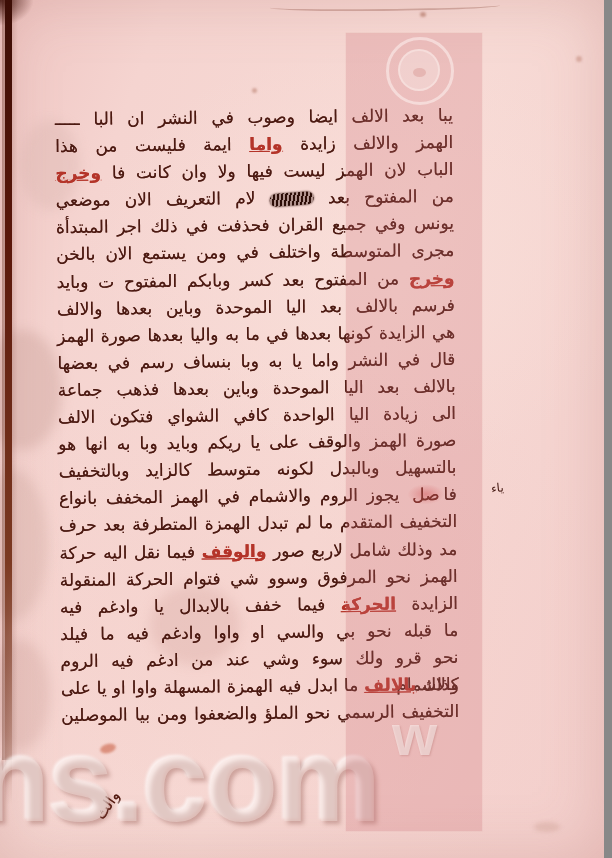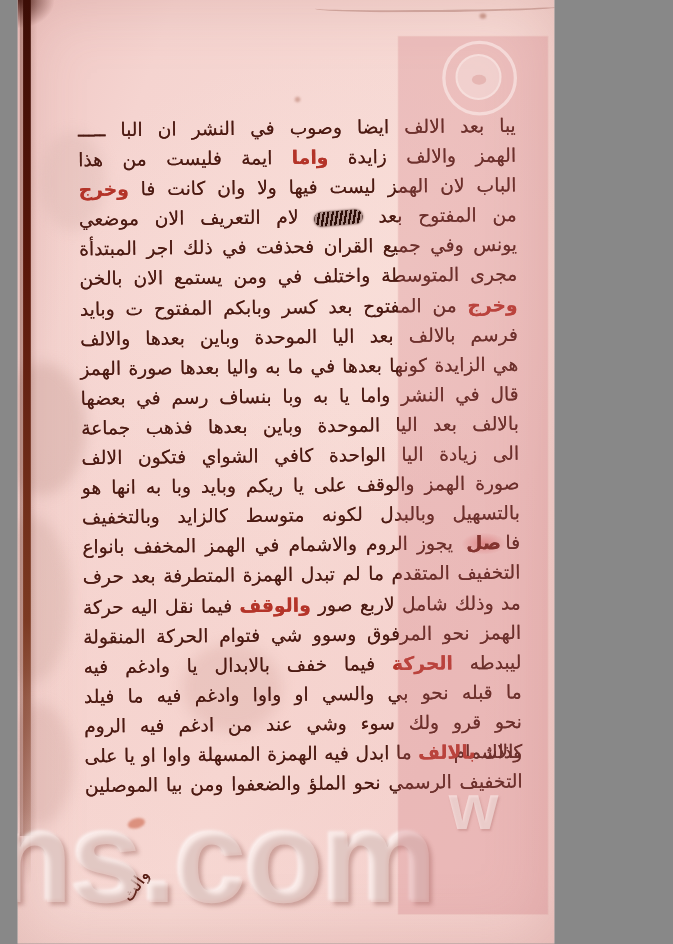--- a/index.html
+++ b/index.html
@@ -1,26 +1,25 @@
 <!DOCTYPE html>
 <html lang="ar"><head>
 <meta charset="utf-8">
 <style>
   html,body{margin:0;padding:0;background:#888;}
   .page{
     position:relative;
-    width:488px;height:858px;
+    width:604px;height:858px;
     overflow:hidden;
     background:
       radial-gradient(ellipse 420px 300px at 62% 30%, rgba(250,225,219,.55), rgba(250,225,219,0) 70%),
       radial-gradient(ellipse 500px 380px at 45% 75%, rgba(244,205,200,.5), rgba(244,205,200,0) 75%),
       linear-gradient(110deg,#efc6c3 0%, #f5d4d0 18%, #f7dad5 55%, #f3cecb 100%);
     box-shadow: inset 0 0 60px rgba(178,116,108,.28);
     font-family:"DejaVu Sans", sans-serif;
-    margin-left:16px;
   }
   
   .spine{position:absolute;left:5px;top:0;width:7px;height:805px;z-index:3;
     background:linear-gradient(to bottom,#3c0d05 0%,#5a170a 30%,#7c3a22 70%,rgba(124,58,34,0) 100%);
     border-radius:0 0 4px 4px;}
   .spine-blur{position:absolute;left:2px;top:0;width:16px;height:760px;z-index:2;
     background:linear-gradient(to right, rgba(92,38,22,.35), rgba(92,38,22,0));}
   .corner{position:absolute;left:0;top:0;width:34px;height:26px;z-index:3;
     background:radial-gradient(ellipse at 0 0, rgba(60,13,5,.85), rgba(60,13,5,0) 70%);}
   .top-edge{position:absolute;left:270px;top:2px;width:230px;height:7px;z-index:2;
@@ -37,23 +36,23 @@
     position:absolute;left:58px;top:104px;width:398px;z-index:2;
     direction:rtl;transform:rotate(-.6deg);
   }
   .mline{
     height:27.1px;line-height:27.1px;
     font-size:17px;color:#4c1a12;
     text-align:justify;text-align-last:justify;
     white-space:normal;
     text-shadow:0 0 .5px rgba(76,26,18,.85);
   }
-  .mline .red{color:#b43429;text-shadow:0 0 .5px rgba(180,52,41,.9);font-weight:bold;}
+  .mline .red{color:#b43429;text-shadow:0 0 .5px rgba(180,52,41,.9);font-weight:bold;text-decoration:underline;}
   .mline .smudge{
-    color:#6d1f16;font-weight:bold;border-radius:50%;
+    color:#6d1f16;font-weight:normal;border-radius:50%;
     background:radial-gradient(ellipse, rgba(216,96,96,.55), rgba(216,96,96,0) 72%);
     padding:0 4px;}
   .scribble{
     display:inline-block;width:44px;height:13px;vertical-align:middle;
     border-radius:7px/6px;transform:rotate(-4deg);
     background:repeating-linear-gradient(104deg,#2c0d07 0 2px, rgba(44,13,7,.35) 2px 4px);
     box-shadow:0 0 2px rgba(44,13,7,.9);}
   
   .margin-note{position:absolute;left:491px;top:481px;z-index:2;
     font-size:12px;color:#431710;transform:rotate(-6deg);direction:rtl;}
@@ -122,21 +121,21 @@
       <div class="mline"><span class="ink">هي الزايدة كونها بعدها في ما به واليا بعدها صورة الهمز</span></div>
       <div class="mline"><span class="ink">قال في النشر واما يا به وبا بنساف رسم في بعضها</span></div>
       <div class="mline"><span class="ink">بالالف بعد اليا الموحدة وباين بعدها فذهب جماعة</span></div>
       <div class="mline"><span class="ink">الى زيادة اليا الواحدة كافي الشواي فتكون الالف</span></div>
       <div class="mline"><span class="ink">صورة الهمز والوقف على يا ريكم وبايد وبا به انها هو</span></div>
       <div class="mline"><span class="ink">بالتسهيل وبالبدل لكونه متوسط كالزايد وبالتخفيف</span></div>
       <div class="mline"><span class="ink">فا</span><span class="smudge">صل</span><span class="ink"> يجوز الروم والاشمام في الهمز المخفف بانواع</span></div>
       <div class="mline"><span class="ink">التخفيف المتقدم ما لم تبدل الهمزة المتطرفة بعد حرف</span></div>
       <div class="mline"><span class="ink">مد وذلك شامل لاربع صور </span><span class="red">والوقف</span><span class="ink"> فيما نقل اليه حركة</span></div>
       <div class="mline"><span class="ink">الهمز نحو المرفوق وسوو شي فتوام الحركة المنقولة</span></div>
-      <div class="mline"><span class="ink">ليبدطه </span><span class="red">الحركة</span><span class="ink"> فيما خفف بالابدال يا وادغم فيه</span></div>
+      <div class="mline"><span class="ink">الزايدة </span><span class="red">الحركة</span><span class="ink"> فيما خفف بالابدال يا وادغم فيه</span></div>
       <div class="mline"><span class="ink">ما قبله نحو بي والسي او واوا وادغم فيه ما فيلد</span></div>
       <div class="mline"><span class="ink">نحو قرو ولك سوء وشي عند من ادغم فيه الروم والاشمام</span></div>
       <div class="mline"><span class="ink">كذلك </span><span class="red">بالالف</span><span class="ink"> ما ابدل فيه الهمزة المسهلة واوا او يا على</span></div>
       <div class="mline"><span class="ink">التخفيف الرسمي نحو الملؤ والضعفوا ومن بيا الموصلين</span></div>
     </div>
 
   <div class="margin-note">ياء</div>
 
   <div class="catchword">والث</div>
 

